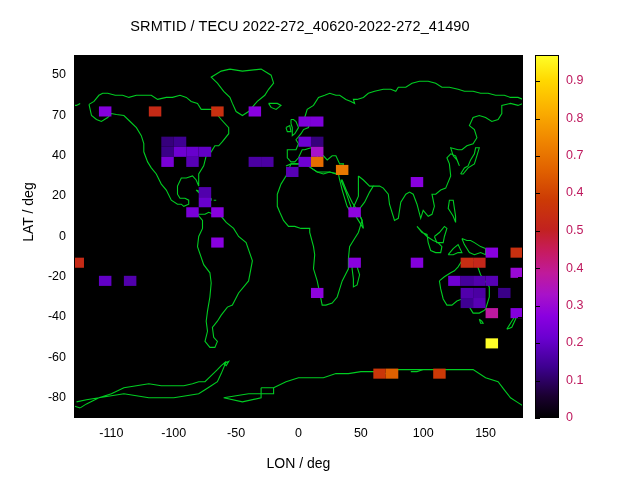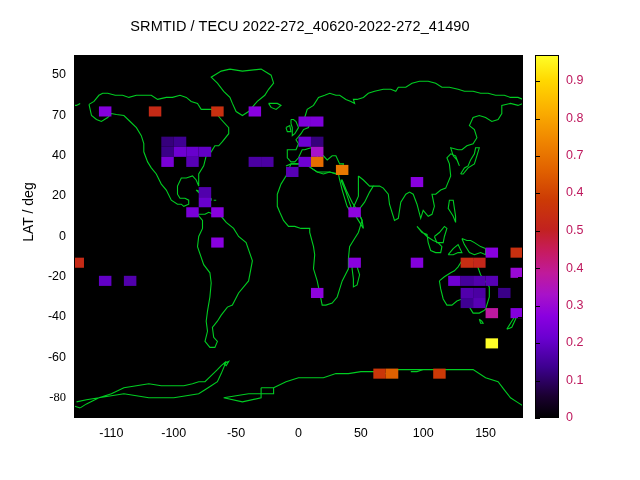--- a/index.html
+++ b/index.html
@@ -238,23 +238,24 @@
     </div>
   <div id="yticklabels">
       <div class="ytlabel" style="top: 67.1667px;">50</div>
       <div class="ytlabel" style="top: 107.5px;">70</div>
       <div class="ytlabel" style="top: 147.833px;">40</div>
       <div class="ytlabel" style="top: 188.167px;">20</div>
       <div class="ytlabel" style="top: 228.5px;">0</div>
       <div class="ytlabel" style="top: 268.833px;">-20</div>
       <div class="ytlabel" style="top: 309.167px;">-40</div>
       <div class="ytlabel" style="top: 349.5px;">-60</div>
-      <div class="ytlabel" style="top: 389.833px; font-family: Liberation Serif, serif;">-80</div>
-    </div>
-
+      <div class="ytlabel" style="top: 389.833px;">-80</div>
+    </div>
+
+  <div id="xlabel">LON / deg</div>
   <div id="ylabel">LAT / deg</div>
 
   <div id="cbar" class="ramp"></div>
   <div id="cbar-border"></div>
   <div id="cbticks">
       <div class="cbtick" style="top: 418px;"></div>
       <div class="cblabel" style="top: 410px;">0</div>
       <div class="cbtick" style="top: 380.577px;"></div>
       <div class="cblabel" style="top: 372.577px;">0.1</div>
       <div class="cbtick" style="top: 343.155px;"></div>

